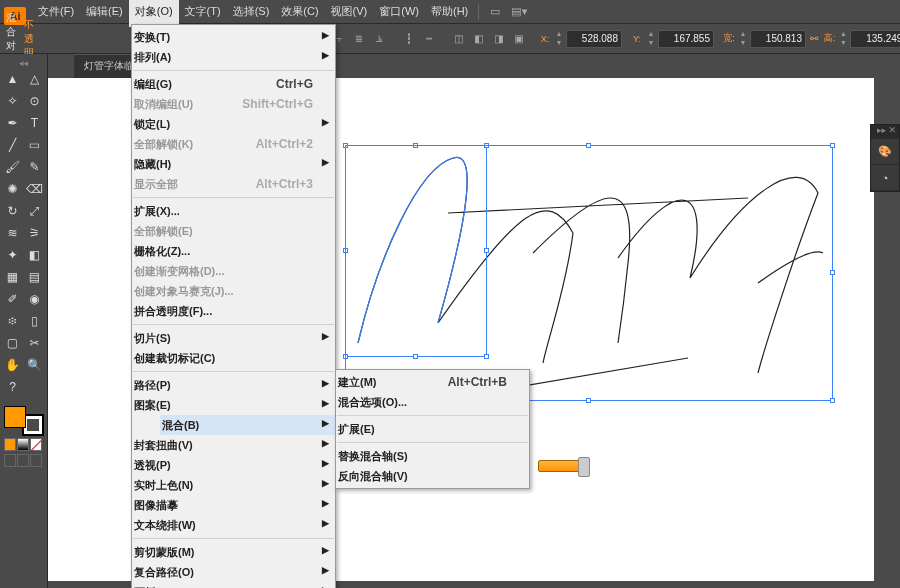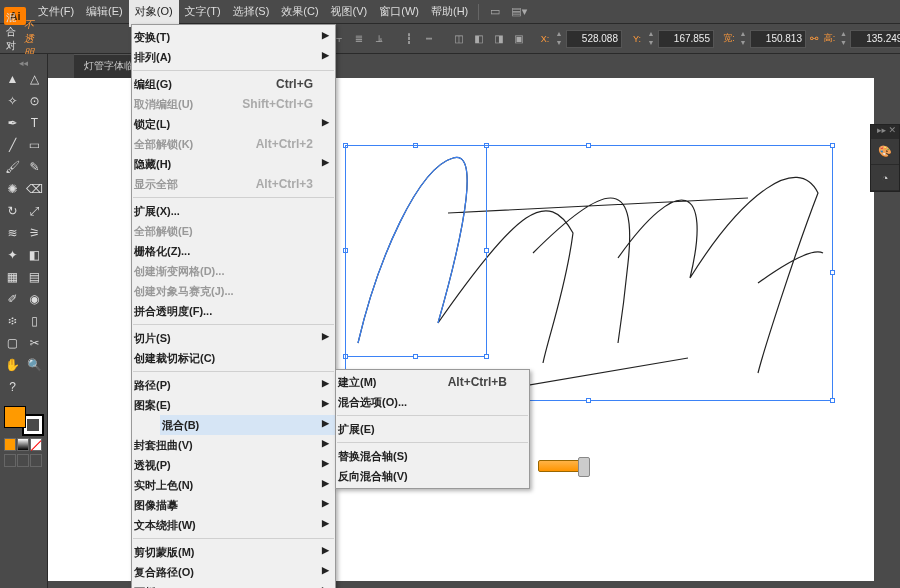--- a/index.html
+++ b/index.html
@@ -9,21 +9,21 @@
 .menubar { height: 24px; background: #4a4a4a; display: flex; align-items: center; padding: 0 4px; border-bottom: 1px solid #2a2a2a; }
 .app-logo { width: 22px; height: 18px; background: #ff7f00; color: #3a1f00; font-weight: bold; display: flex; align-items: center; justify-content: center; font-size: 11px; margin-right: 6px; border-radius: 2px; margin-top: 8px; }
 .menubar-item { padding: 8px 6px; color: #ddd; cursor: default; }
 .menubar-item.active { background: #e8e8e8; color: #222; }
 .menubar-sep { width: 1px; height: 16px; background: #666; margin: 0 4px; }
 .menubar-icon { width: 20px; height: 16px; margin: 0 2px; display: flex; align-items: center; justify-content: center; color: #aaa; }
 
 
 .controlbar { height: 30px; background: #4a4a4a; display: flex; align-items: center; padding: 0 6px; border-bottom: 1px solid #2a2a2a; font-size: 10px; }
 .cb-label { color: #e0e0e0; margin-right: 8px; }
-.cb-text-orange { color: #ff9a3c; margin-right: 8px; font-style: italic; }
+.cb-text-orange { color: #ff9a3c; margin-right: 8px; }
 .cb-group { display: flex; gap: 2px; margin: 0 6px; }
 .cb-icon { width: 18px; height: 18px; display: flex; align-items: center; justify-content: center; color: #aaa; }
 .cb-field { display: flex; align-items: center; gap: 2px; margin: 0 4px; }
 .cb-tag { width: 14px; height: 14px; display: flex; align-items: center; justify-content: center; font-size: 9px; color: #ff9a3c; }
 .cb-input { width: 56px; height: 18px; background: #2e2e2e; border: 1px solid #555; color: #eee; font-size: 10px; text-align: right; padding: 0 3px; }
 .cb-arrows { width: 10px; display: flex; flex-direction: column; }
 .cb-arrow { height: 9px; font-size: 7px; color: #999; line-height: 8px; text-align: center; }
 
 
 .main { position: absolute; top: 54px; left: 0; right: 0; bottom: 0; display: flex; }

